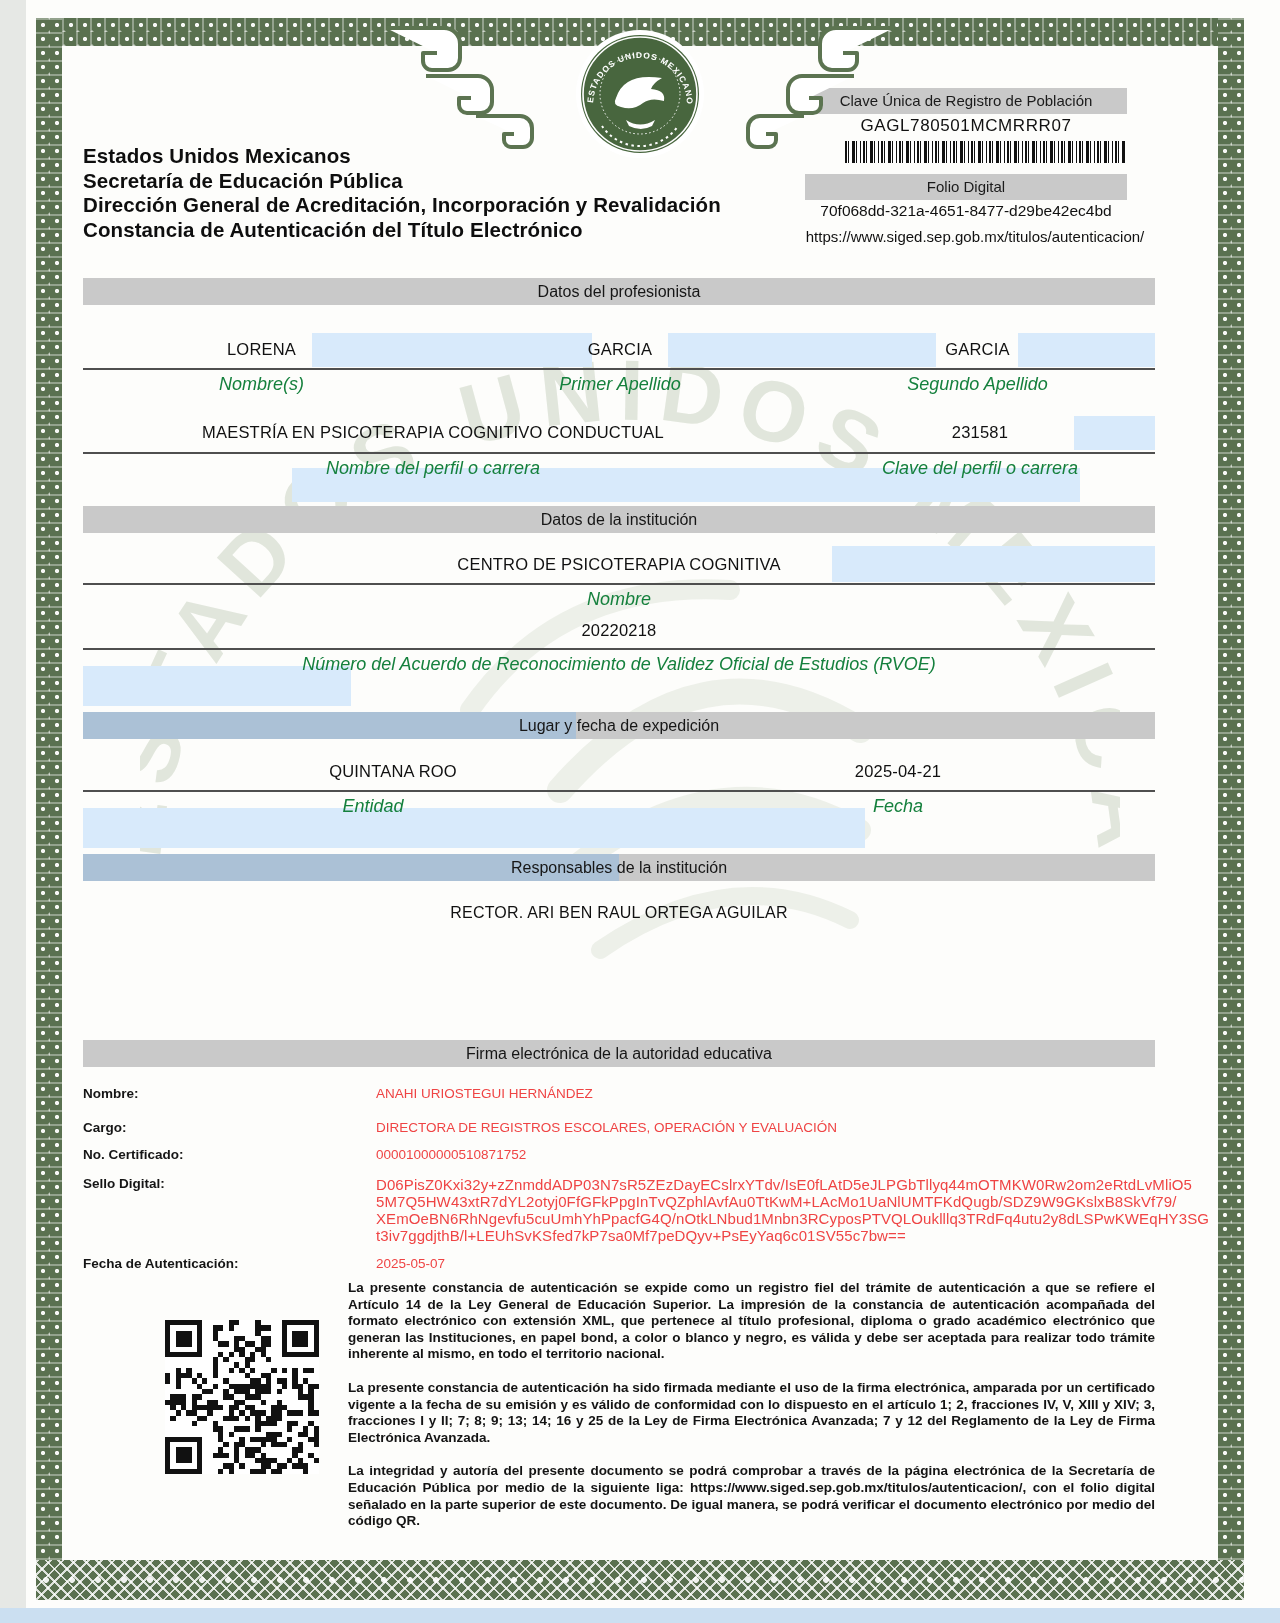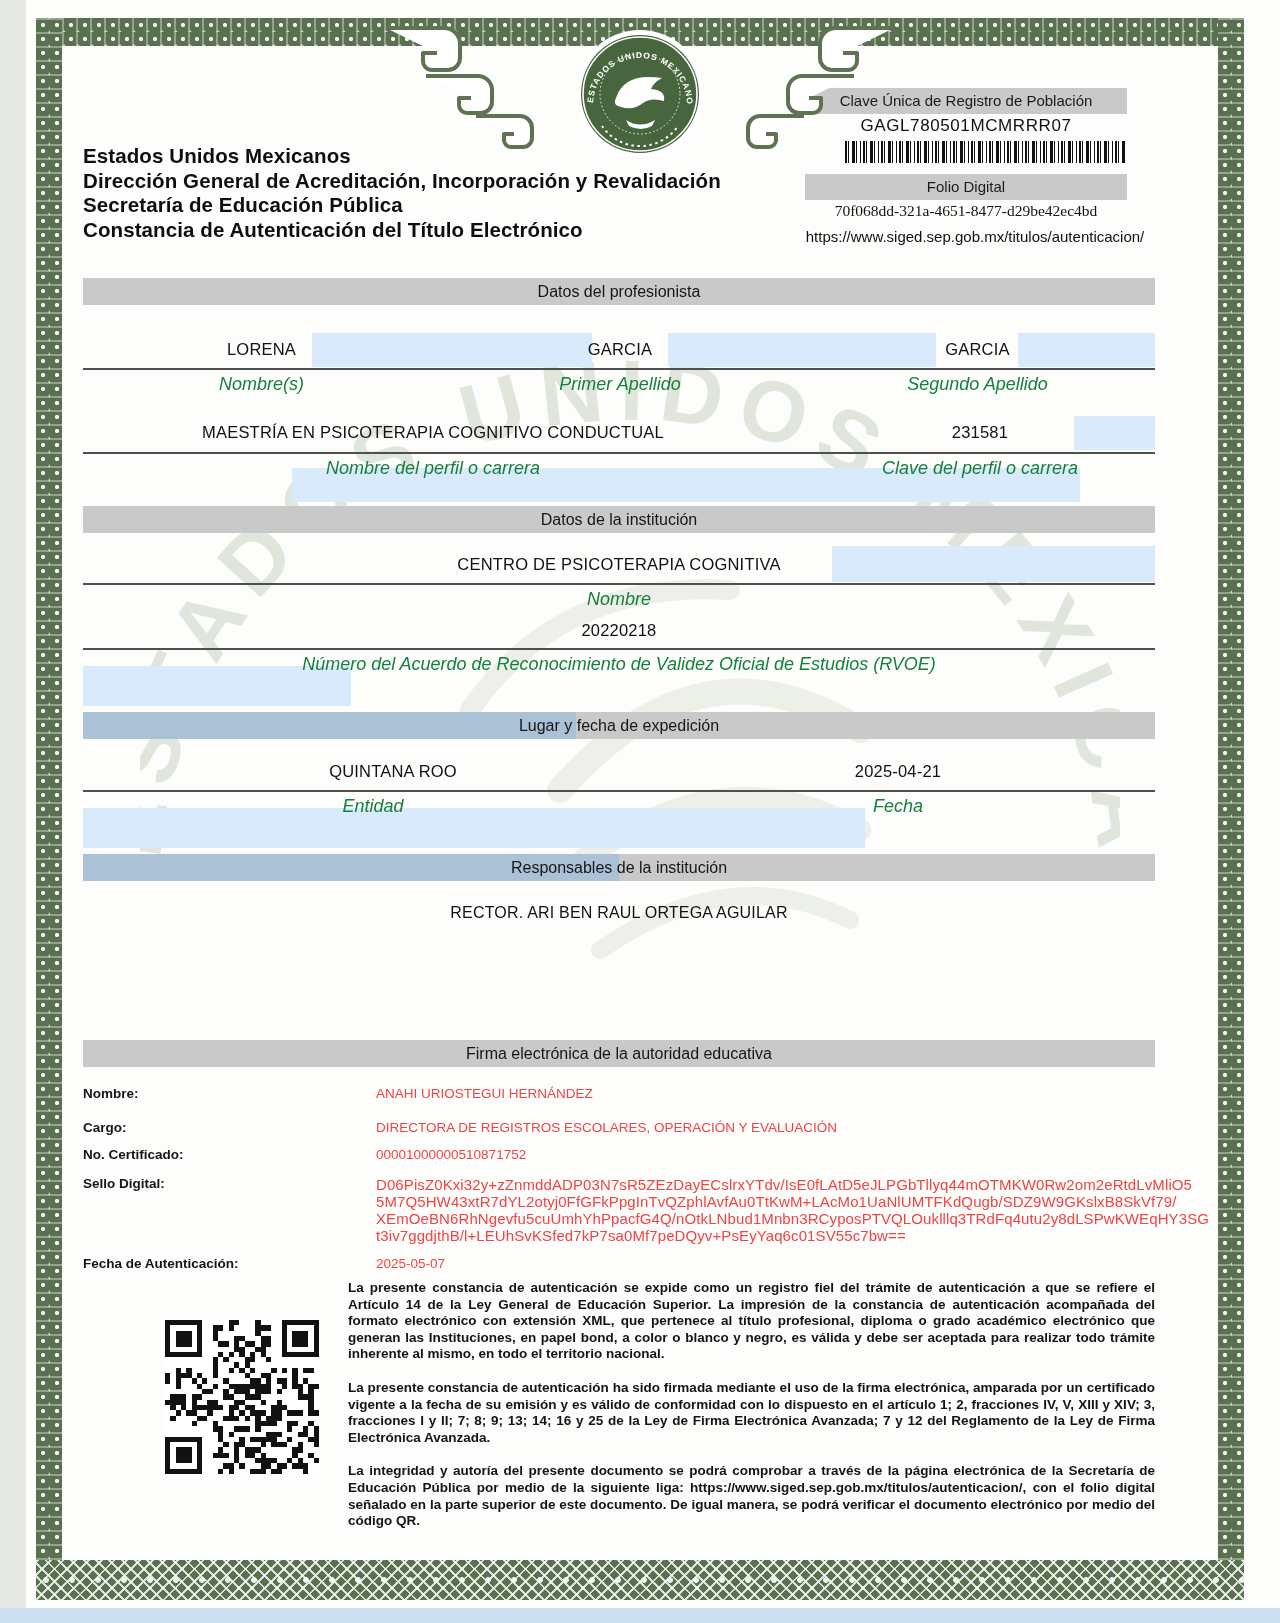--- a/index.html
+++ b/index.html
@@ -51,21 +51,21 @@
   
   .hdr{position:absolute;left:57px;top:144px;width:700px;font-size:20.5px;font-weight:bold;line-height:24.5px;letter-spacing:.1px;color:#0e0e0e;}
 
   
   .graybox{position:absolute;background:#c9c9c9;text-align:center;font-size:15px;color:#1b1b1b;line-height:26px;height:26px;}
   .curp-title{left:779px;top:88px;width:322px;}
   .curp-val{position:absolute;left:779px;top:116px;width:322px;text-align:center;font-size:17px;letter-spacing:.6px;}
   .barcode{position:absolute;left:819px;top:141px;width:280px;height:22px;
     background:repeating-linear-gradient(90deg,#111 0 2px,#fff 2px 3px,#111 3px 4px,#fff 4px 7px,#111 7px 10px,#fff 10px 11px,#111 11px 12px,#fff 12px 15px,#111 15px 16px,#fff 16px 18px);}
   .folio-title{left:779px;top:174px;width:322px;}
-  .folio-val{position:absolute;left:779px;top:202px;width:322px;text-align:center;font-size:15.5px;font-family:Liberation Serif, serif;}
+  .folio-val{position:absolute;left:779px;top:202px;width:322px;text-align:center;font-size:15.5px;}
   .siged-url{position:absolute;left:764px;top:228px;width:370px;text-align:center;font-size:15px;}
 
   
   .sec{position:absolute;left:57px;width:1072px;height:27px;background:#c9c9c9;
        text-align:center;font-size:16px;line-height:27px;color:#161616;z-index:2;}
   .sec.split46{background:linear-gradient(to right,#abc1d6 0 46%,#c9c9c9 46%);}
   .sec.split50{background:linear-gradient(to right,#abc1d6 0 50%,#c9c9c9 50%);}
 
   .val{position:absolute;font-weight:400;font-size:16.5px;color:#111;text-align:center;z-index:3;letter-spacing:.2px;}
   .lbl{position:absolute;font-size:18px;color:#15803d;text-align:center;z-index:3;font-style:italic;}
@@ -135,22 +135,22 @@
       <path d="M236 92 q8 -26 46 -20 q-9 5 -11 11 q15 1 13 12 q-13 -4 -21 2 q-10 8 -22 4 q-9 -2 -5 -9 z"></path>
       <path d="M246 114 q14 9 29 0 l-3 6 q-11 6 -23 0 z"></path>
     </g>
     <path d="M222 120 a 46 46 0 0 0 76 0" fill="none" stroke="#ffffff" stroke-width="2" stroke-dasharray="2.5 3.5"></path>
   </svg>
 
   <div class="content">
 
     <div class="hdr">
       <div>Estados Unidos Mexicanos</div>
+      <div>Secretaría de Educación Pública</div>
       <div>Dirección General de Acreditación, Incorporación y Revalidación</div>
-      <div>Secretaría de Educación Pública</div>
       <div>Constancia de Autenticación del Título Electrónico</div>
     </div>
 
     <div class="graybox curp-title">Clave Única de Registro de Población</div>
     <div class="curp-val">GAGL780501MCMRRR07</div>
     <div class="barcode"></div>
     <div class="graybox folio-title">Folio Digital</div>
     <div class="folio-val">70f068dd-321a-4651-8477-d29be42ec4bd</div>
     <div class="siged-url">https://www.siged.sep.gob.mx/titulos/autenticacion/</div>
 

